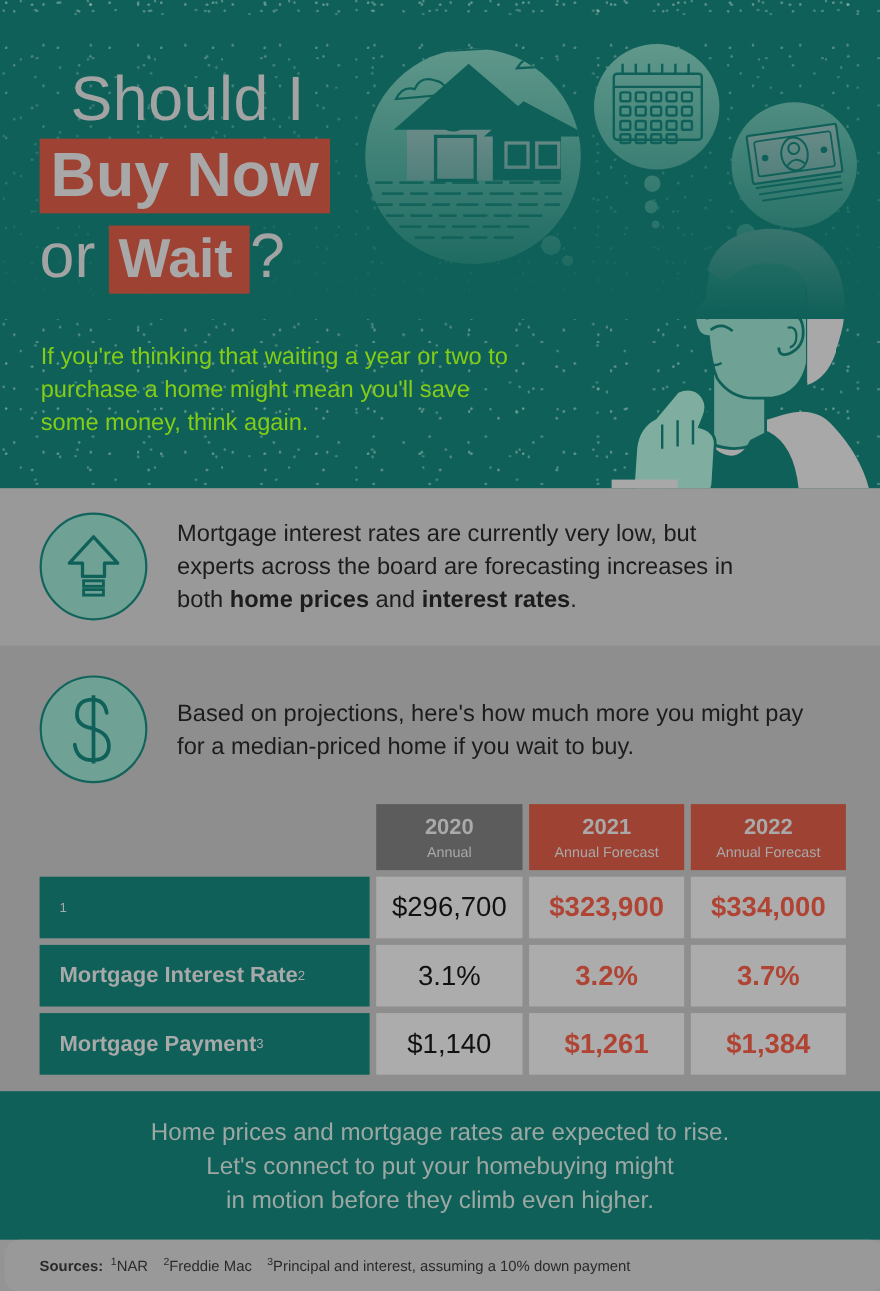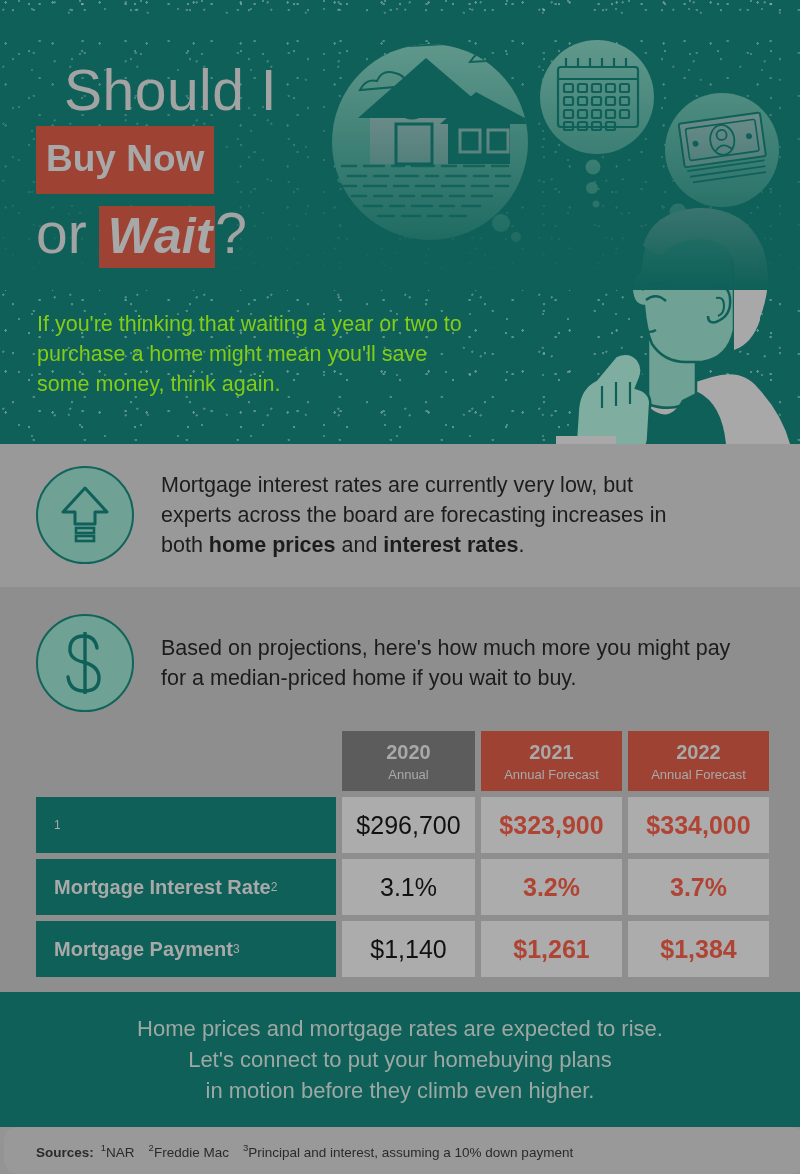--- a/index.html
+++ b/index.html
@@ -45,28 +45,28 @@
 
   .illus { position:absolute; left:330px; top:0; width:470px; height:444px; }
 
   .title-wrap { position:absolute; left:36px; top:60px; width:340px; z-index:4; }
   .t-line1 {
     font-size:57px; line-height:60px; color:#A3A3A3; font-weight:300;
     letter-spacing:.5px; white-space:nowrap;margin-left:28px;
   }
   .t-hl {
     display:inline-block; background:#9E4334; color:#A8A8A8;
-    font-weight:700; font-size:37px; line-height:62px;
+    font-weight:700; font-size:57px; line-height:62px;
     padding:2px 10px 4px 10px; white-space:nowrap;
   }
   .t-line2 { margin-top:6px; }
   .t-line3 { margin-top:8px; font-size:57px; line-height:62px; color:#A3A3A3;
              font-weight:300; white-space:nowrap; }
   .t-line3 .t-hl { font-size:50px; line-height:54px; vertical-align:baseline;
-                   padding:3px 3px 5px 9px;font-style:italic; }
+                   padding:3px 16px 5px 9px; }
   .t-q { color:#A3A3A3; font-weight:300; }
 
   .hero-sub {
     position:absolute; left:37px; top:309px; width:440px; z-index:4;
     font-size:21.5px; line-height:30px; color:#84cc16; font-weight:400;
   }
 
   
   .band1 {
     position:absolute; left:0; top:444px; width:800px; height:143px;
@@ -409,21 +409,21 @@
         </div>
       <div class="vcell">$1,140</div>
       <div class="vcell red wide">$1,261</div>
       <div class="vcell red wide">$1,384</div>
     </div>
   </div>
 
   <div class="closing">
     <div class="closing-txt">
       <div>Home prices and mortgage rates are expected to rise.</div>
-      <div>Let's connect to put your homebuying plans</div>
+      <div>Let's connect to put your homebuying might</div>
       <div>in motion before they climb even higher.</div>
     </div>
   </div>
 
   <div class="sources">
     <div class="src-txt"><b>Sources:</b><span class="src-sep"></span><sup>1</sup><span>NAR</span><span class="src-sep"></span><span class="src-sep"></span><sup>2</sup><span>Freddie Mac</span><span class="src-sep"></span><span class="src-sep"></span><sup>3</sup><span>Principal and interest, assuming a 10% down payment</span></div>
   </div>
 
 </div>
 

